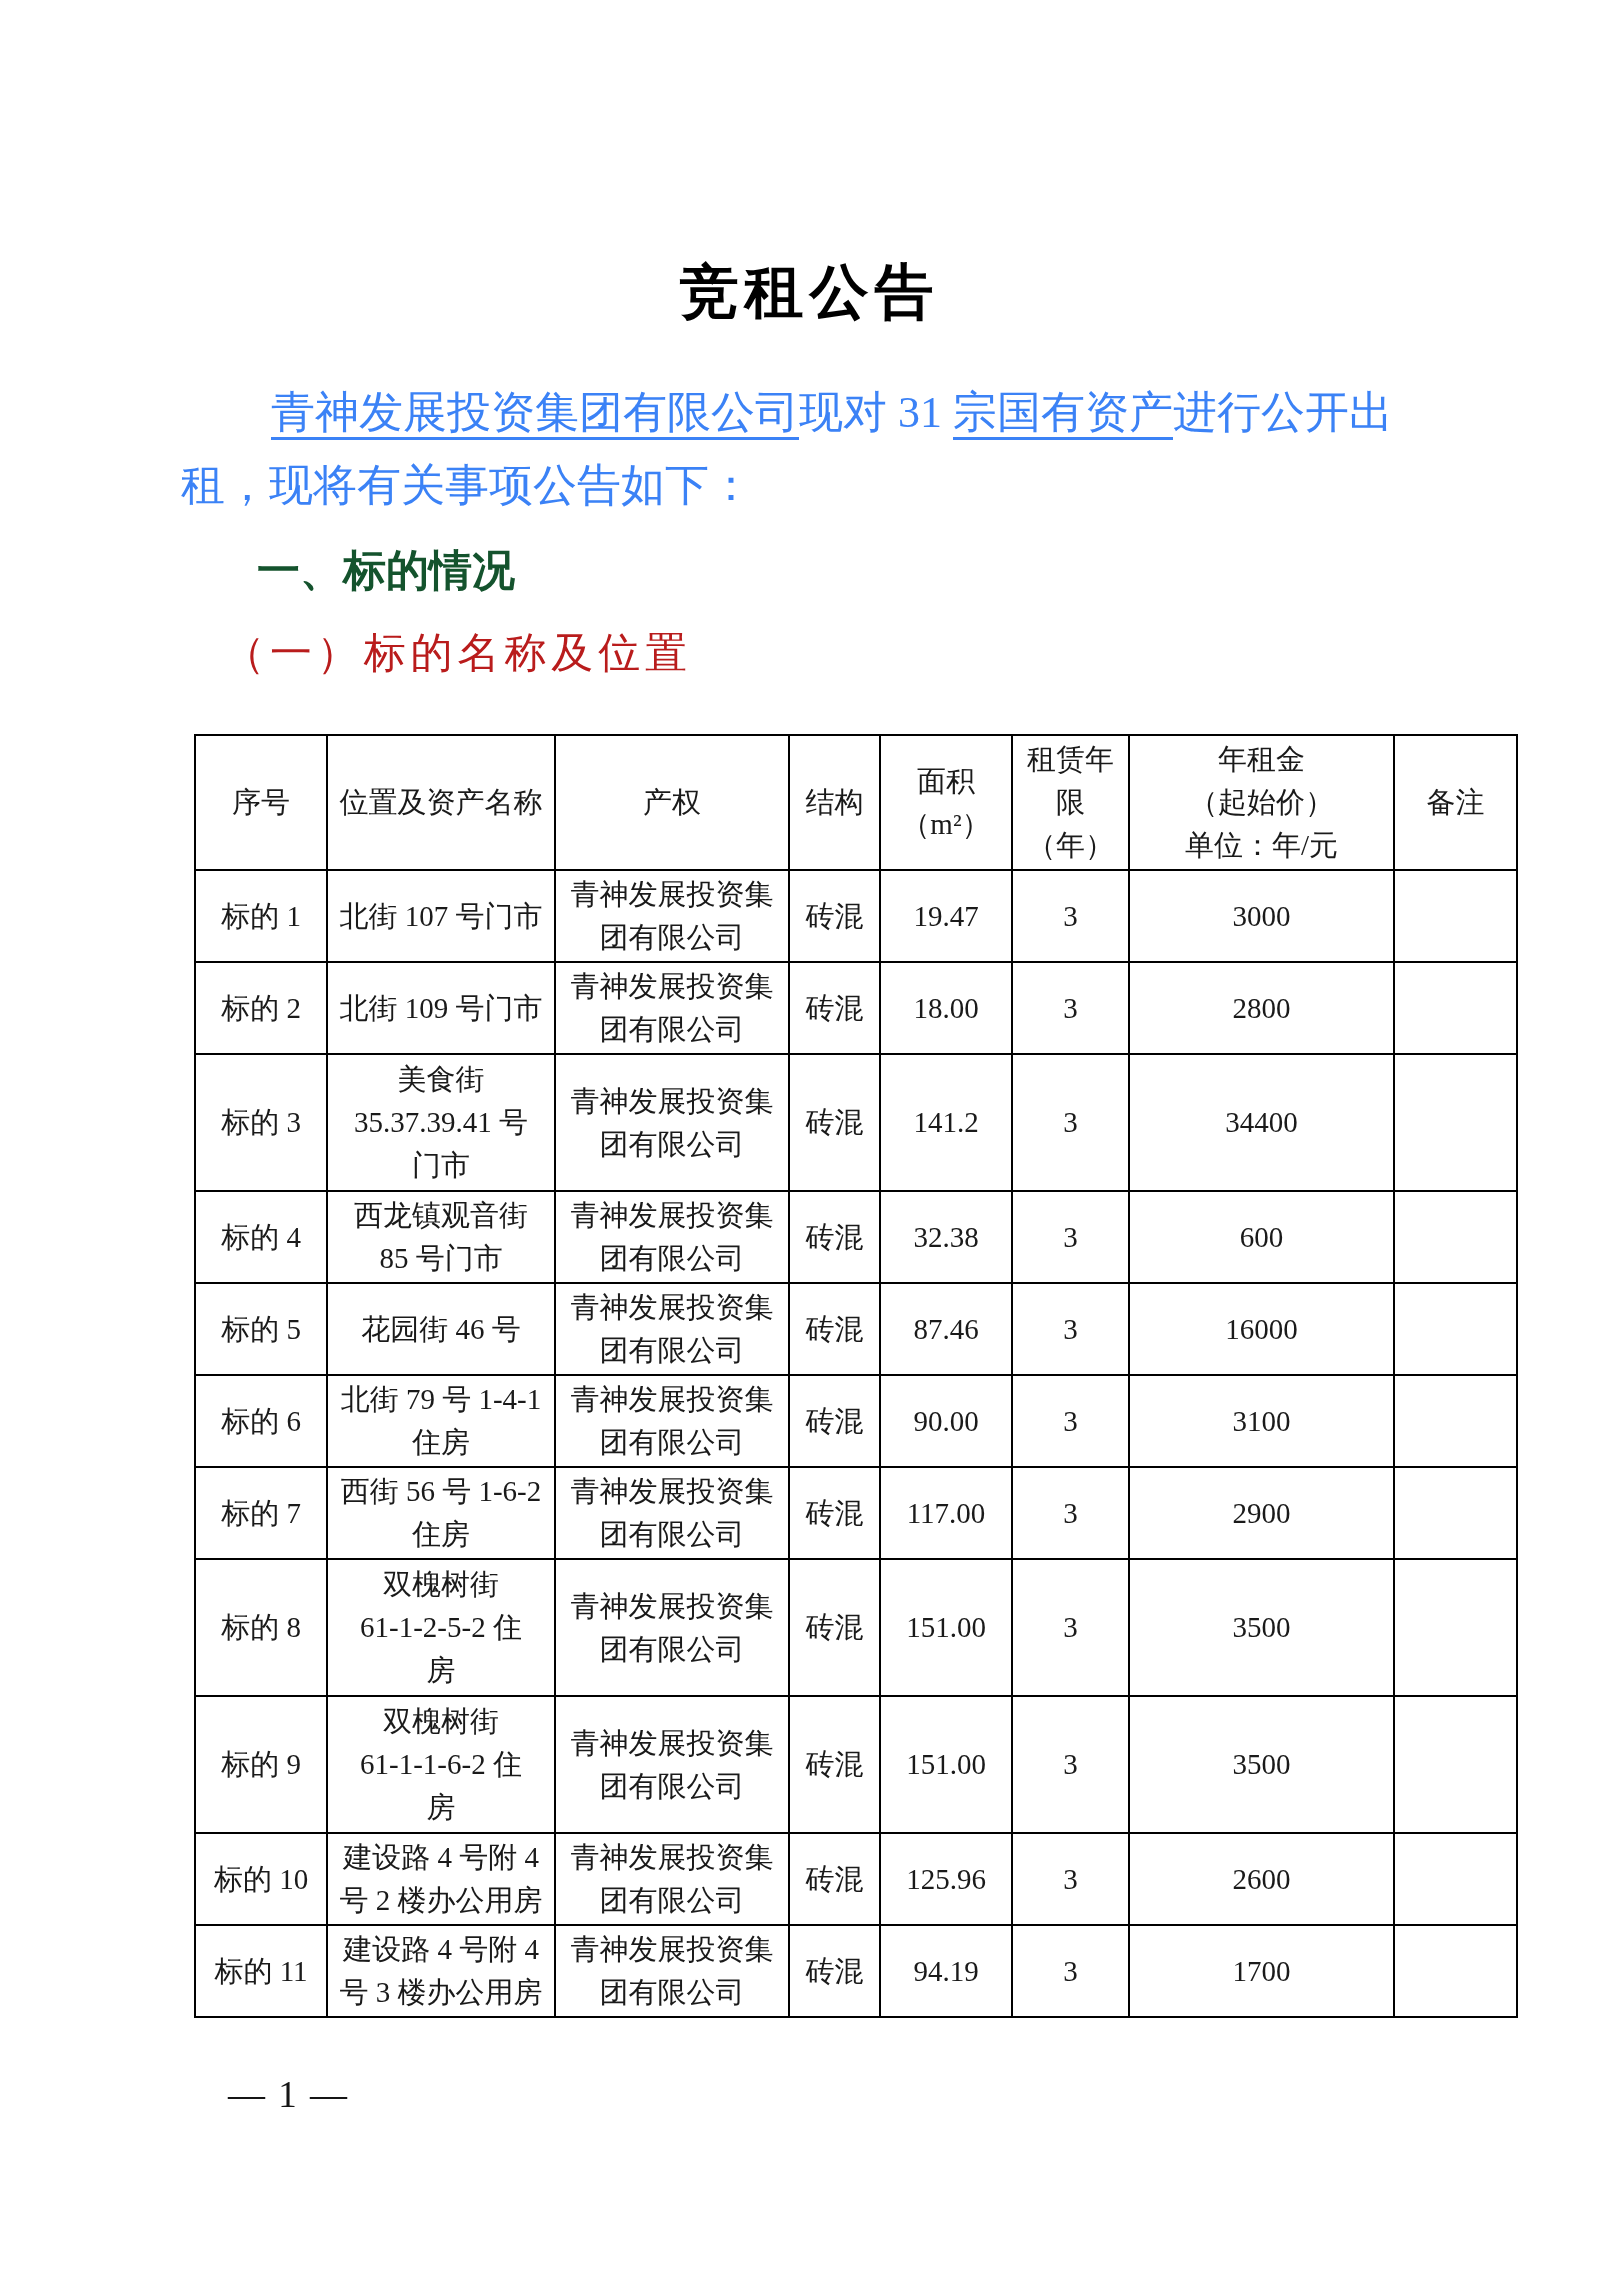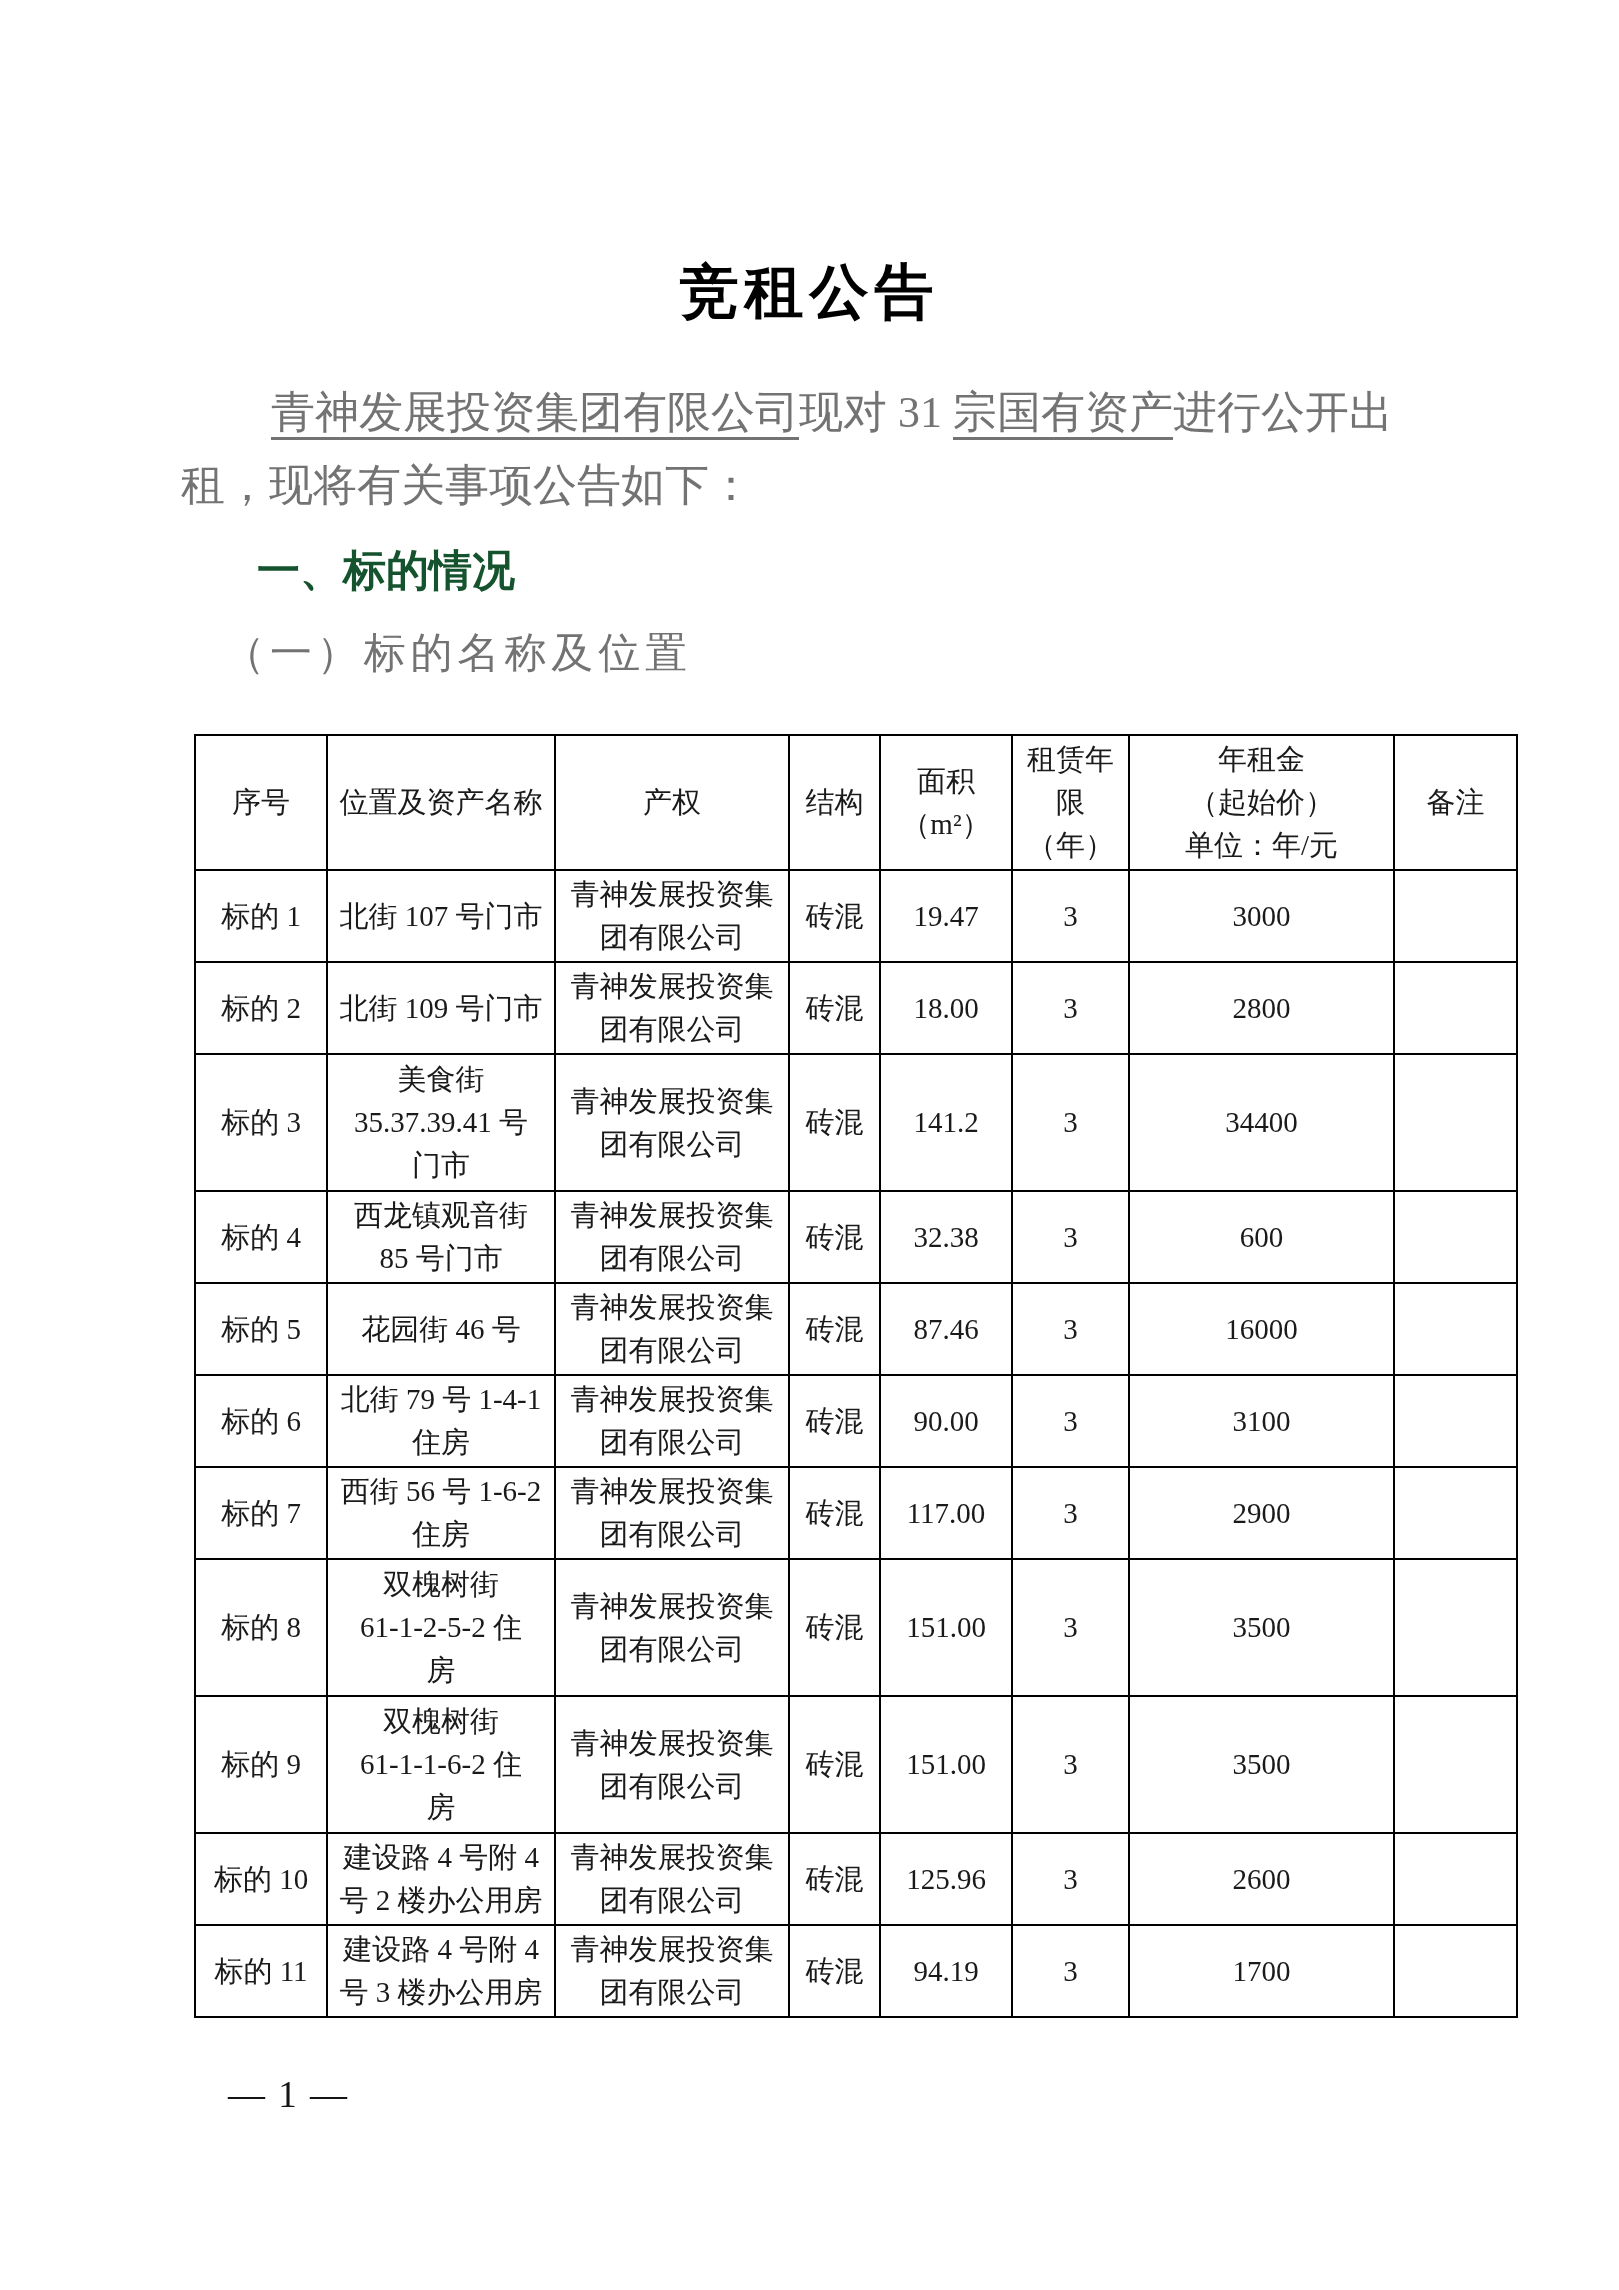--- a/index.html
+++ b/index.html
@@ -18,40 +18,40 @@
     text-align: center;
     font-size: 59px;
     font-weight: bold;
     letter-spacing: 5.9px;
     color: #000000;
   }
   .intro {
     margin: 43px 147px 0 181px;
     font-size: 44px;
     line-height: 73px;
-    color: #737373;
+    color: #3b82f6;
   }
   .intro .line1 { padding-left: 90px; }
   .uline {
     text-decoration: underline;
     text-underline-offset: 9.8px;
     text-decoration-thickness: 2.5px;
   }
   .section-h1 {
     margin: 19.6px 0 0 257px;
     font-size: 43px;
     font-weight: bold;
     font-family: "Liberation Sans", "DejaVu Sans", sans-serif;
     color: #14532d;
   }
   .section-h2 {
     margin: 25.5px 0 0 223px;
     font-size: 42px;
     letter-spacing: 4.9px;
-    color: #737373;
+    color: #b91c1c;
   }
   table.lots {
     margin: 53px 0 0 194px;
     border-collapse: collapse;
     table-layout: fixed;
     width: 1322px;
     border: 2.9px solid #000;
   }
   table.lots th, table.lots td {
     border: 2px solid #000;

